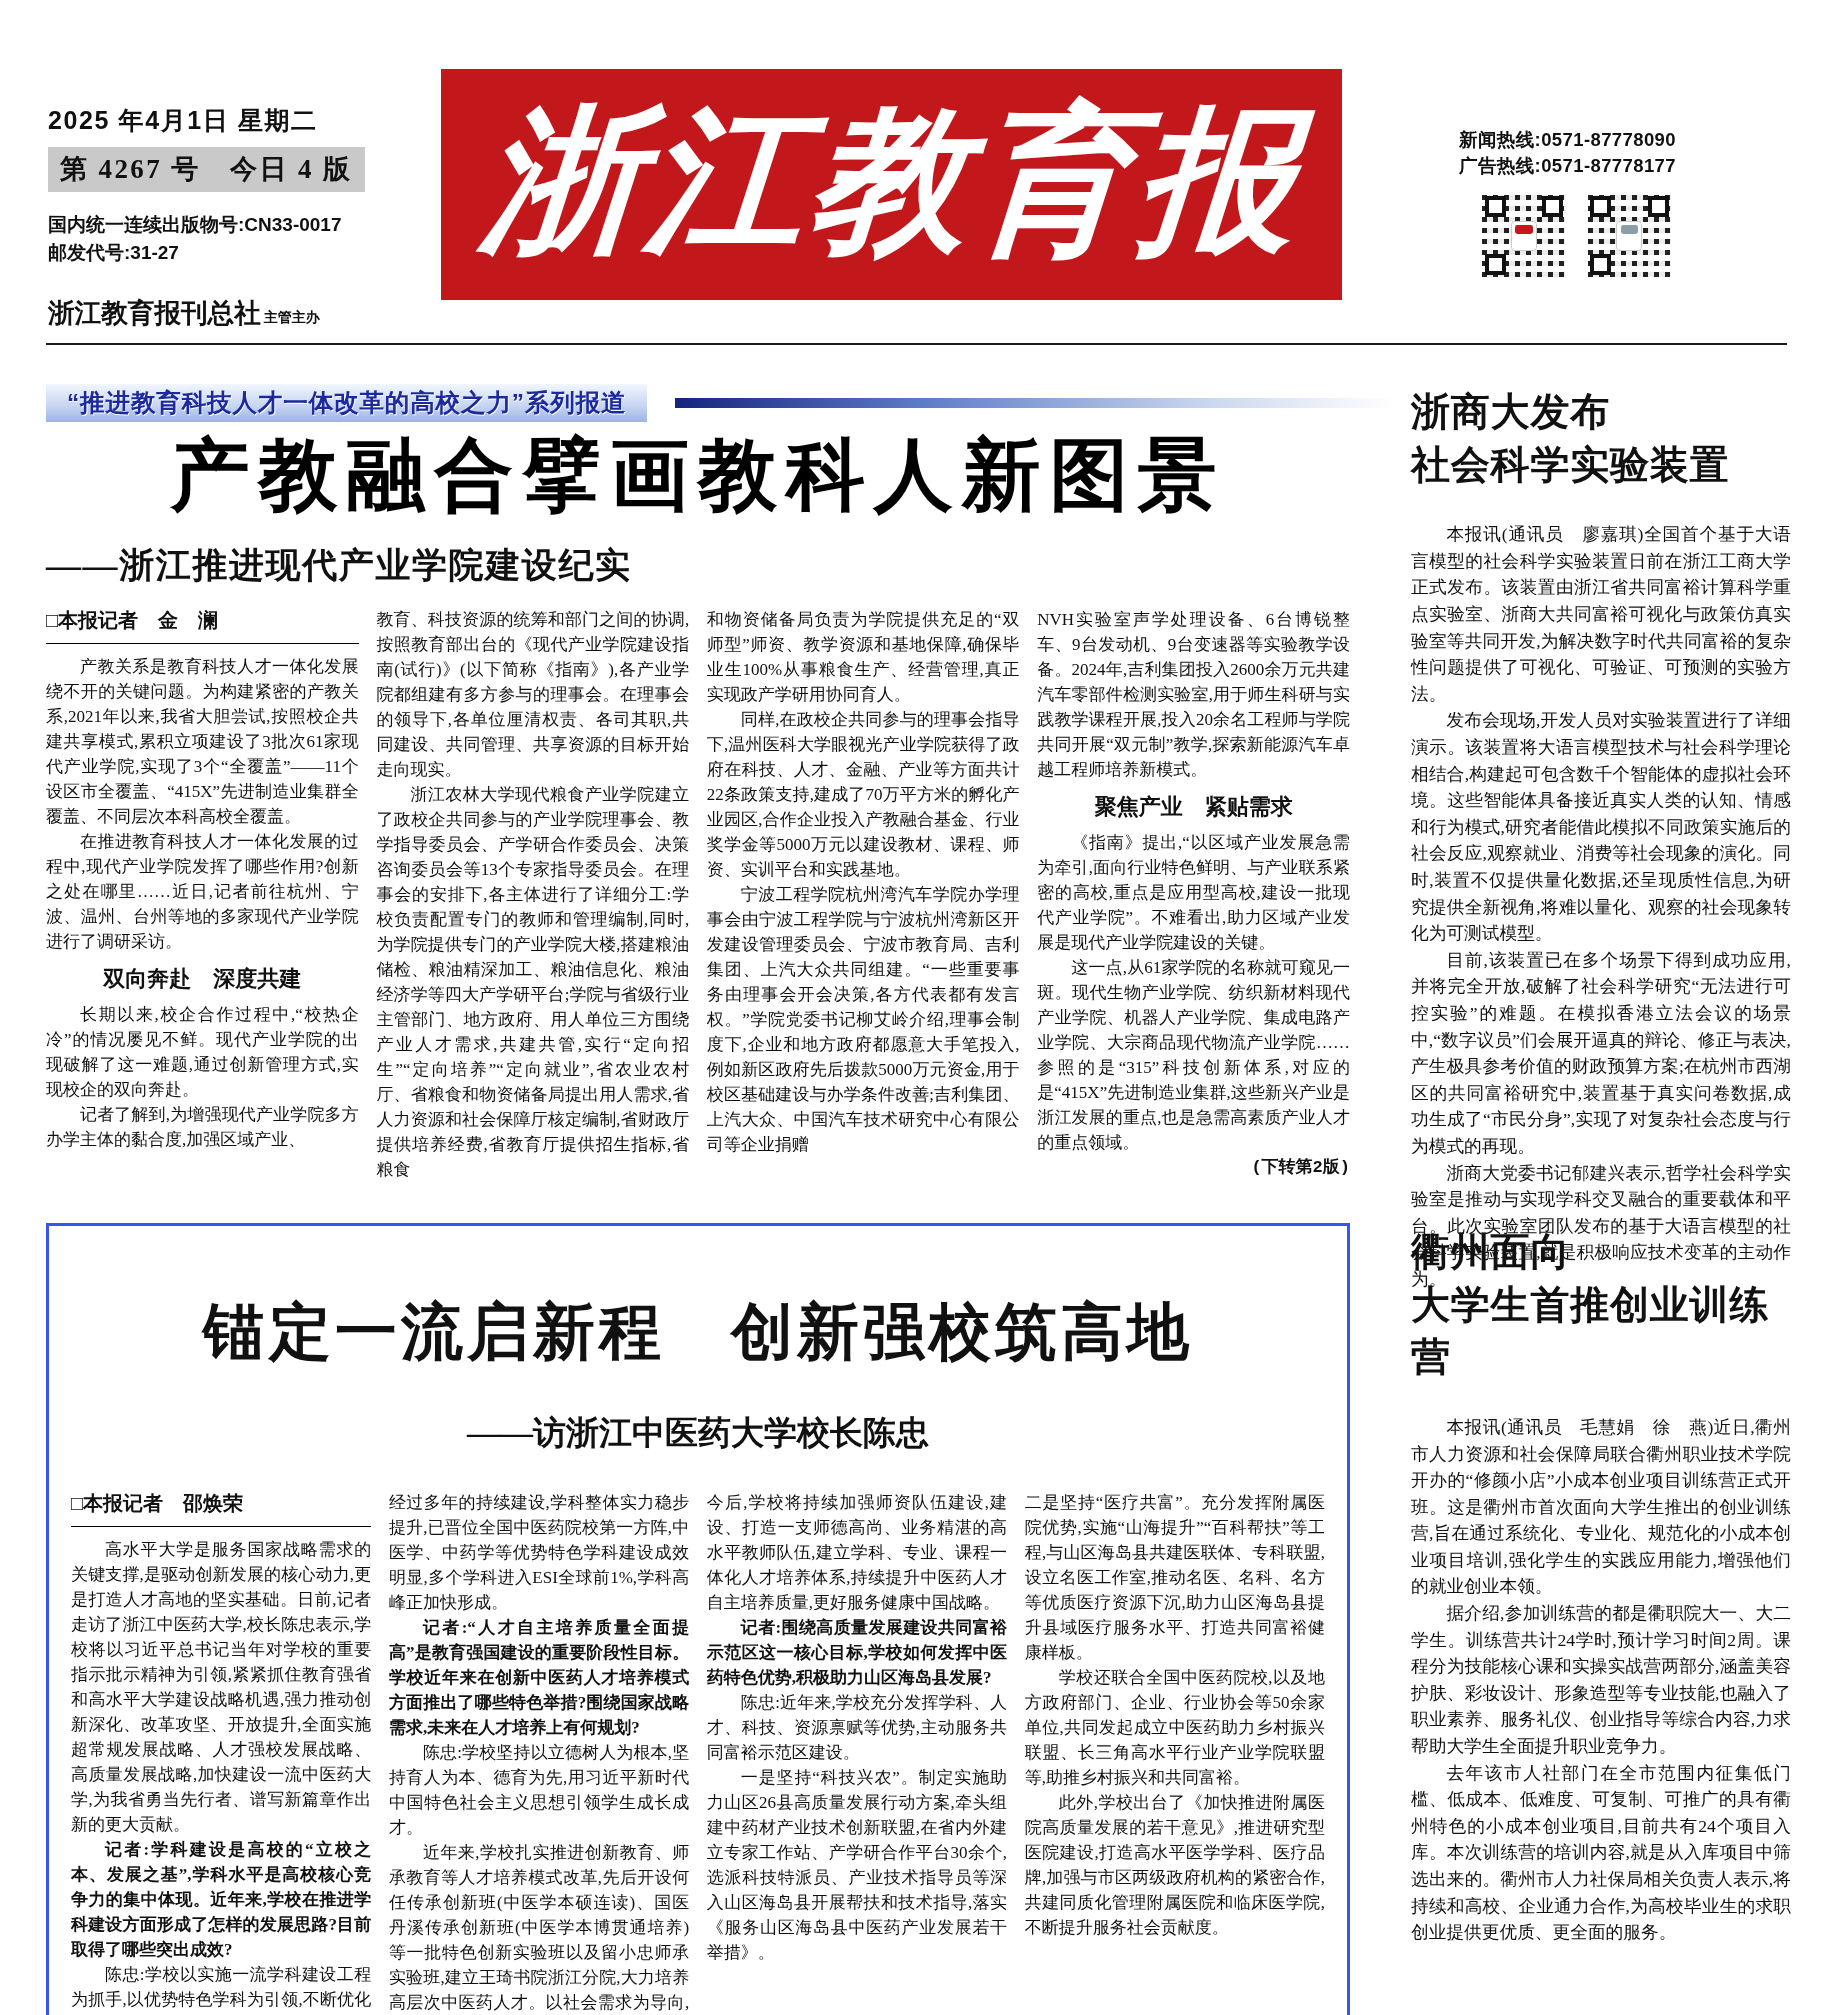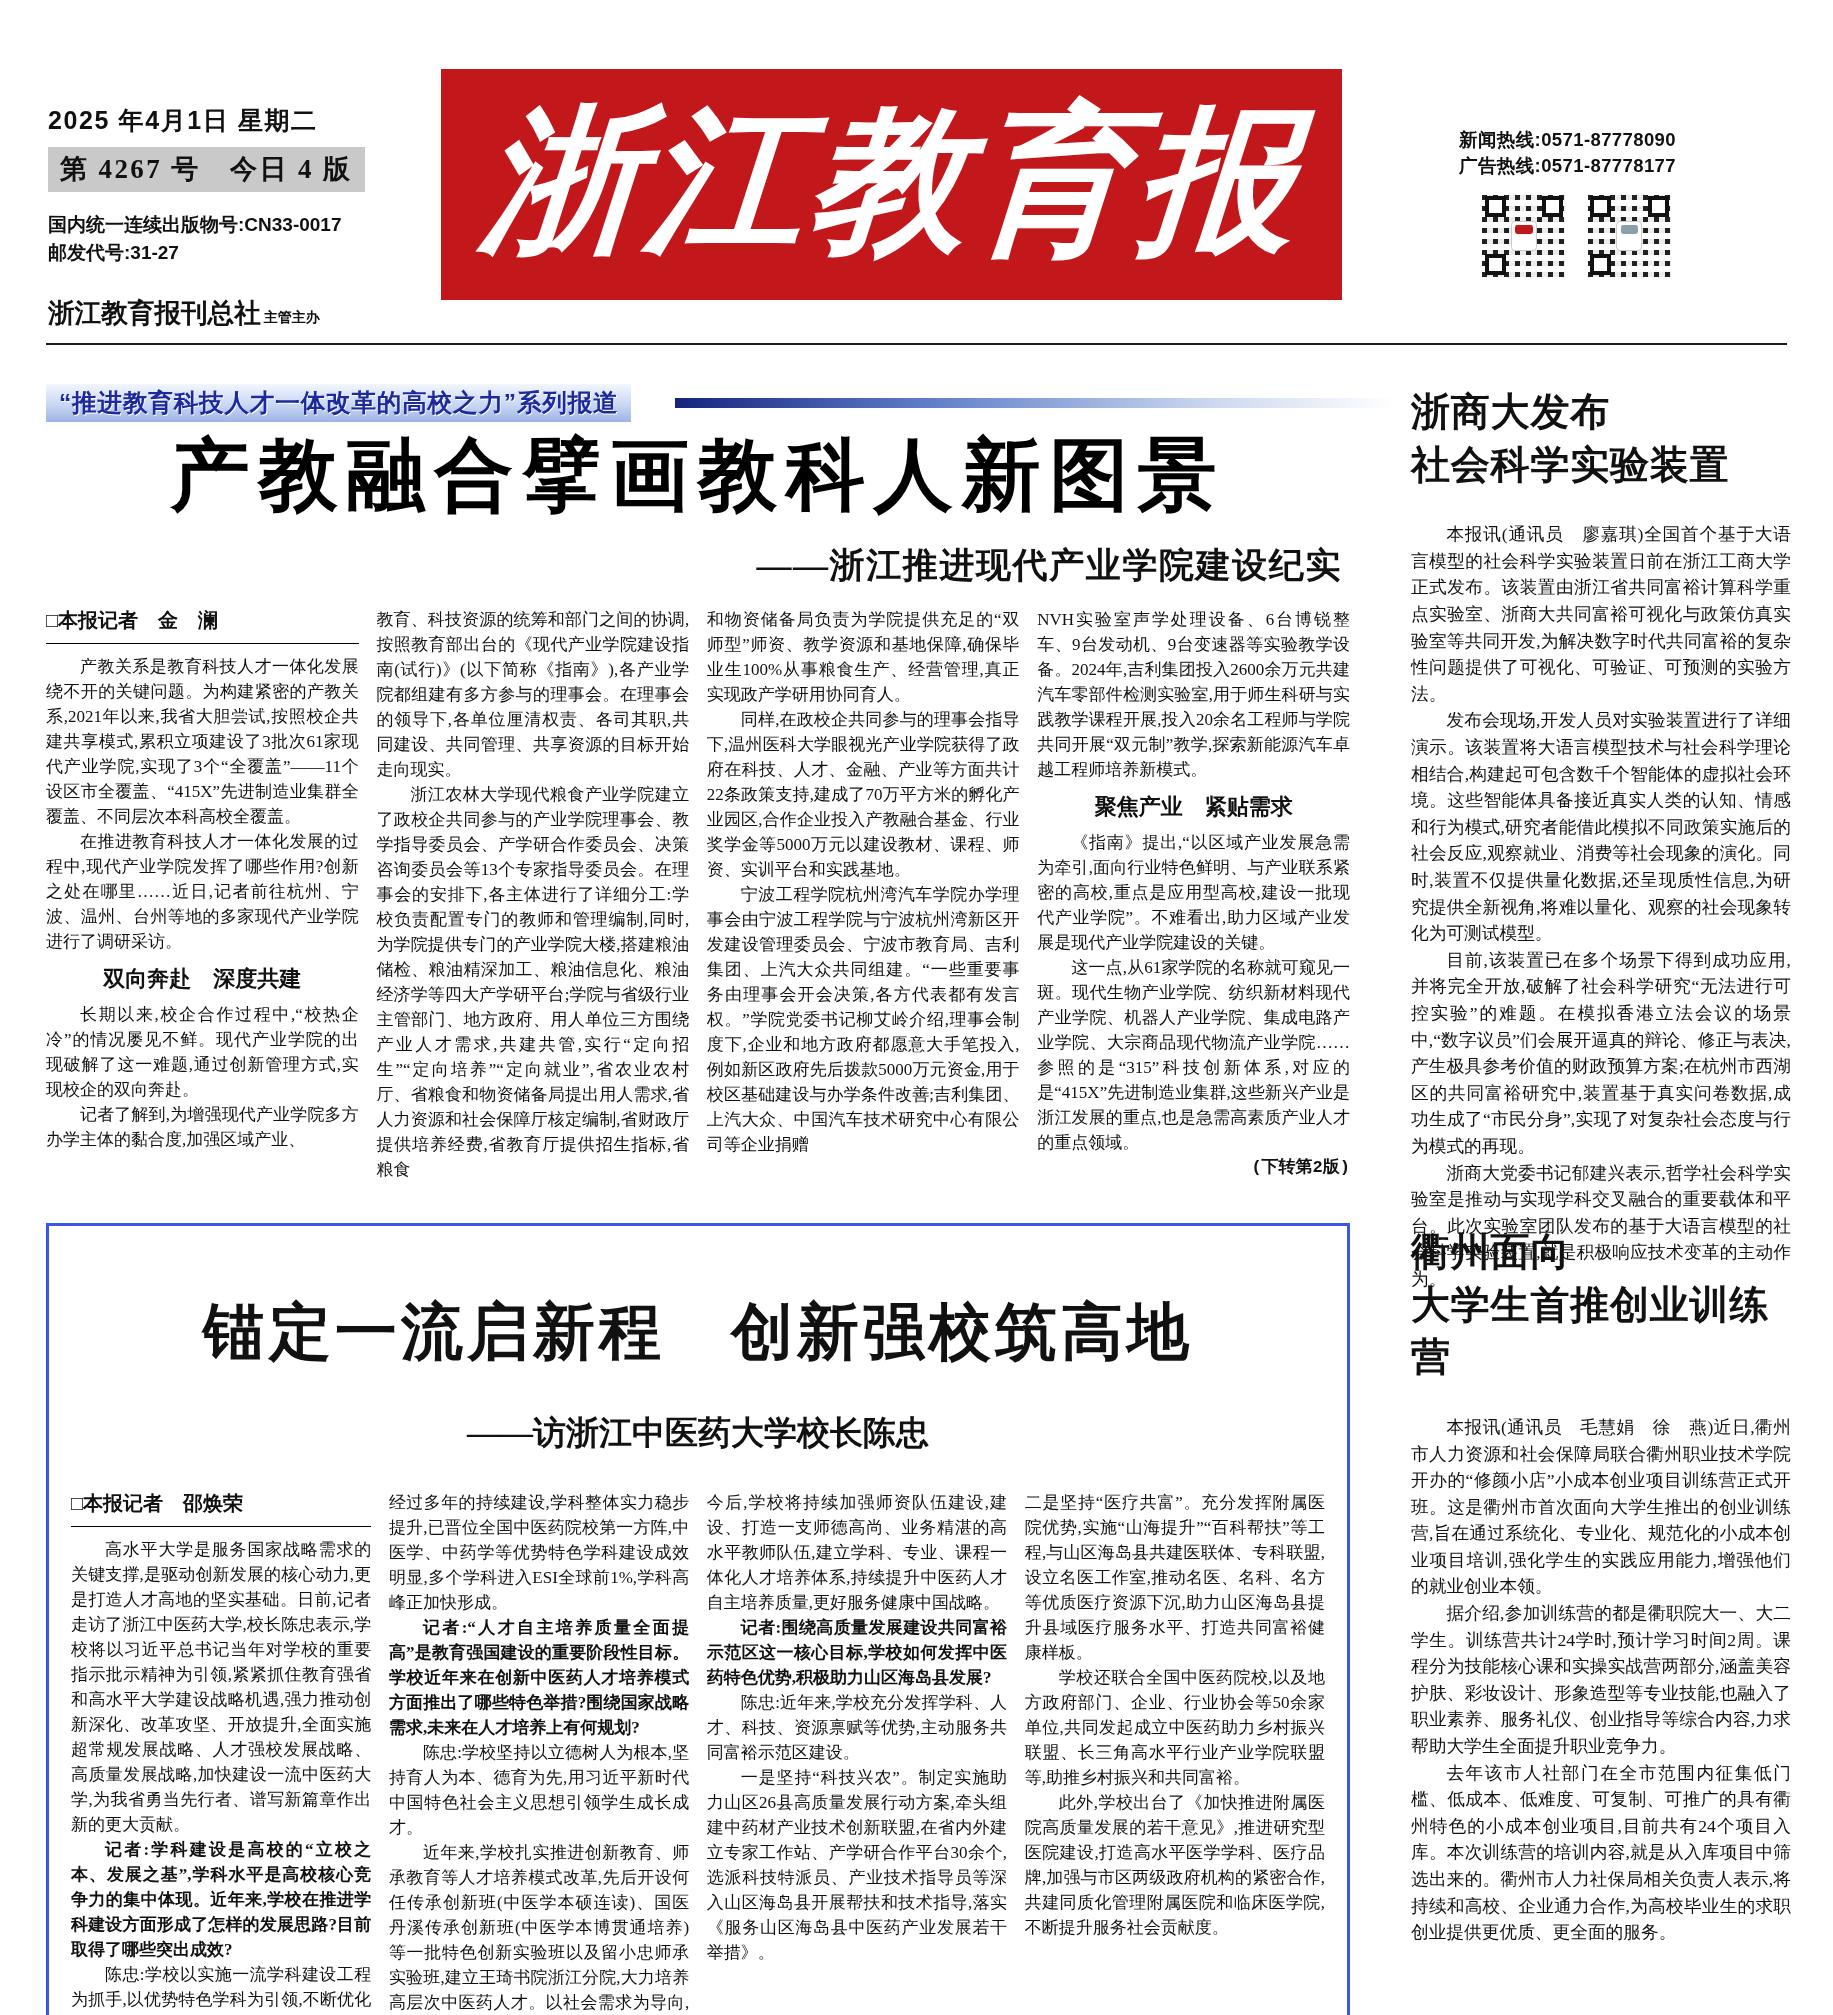--- a/index.html
+++ b/index.html
@@ -39,30 +39,30 @@
   .qr b { position:absolute; left:50%; top:50%; width:26px; height:30px; transform:translate(-50%,-50%);
           background:#fff; border-radius:4px; border:1.2px solid #ccc; }
   .qr b::before { content:""; position:absolute; left:3.2px; right:3.2px; top:3.2px; height:8.9px;
                   border-radius:2.4px; background:#c2181b; }
   .qr.alt b::before { background:#8aa0a8; }
 
   .mh-rule { position:absolute; left:46px; top:343px; width:1741px; height:2px; background:#1c1c1c; }
 
   
   .series { position:absolute; left:46px; top:384px; width:1304px; height:38px; }
-  .series-tag { position:relative; z-index:2; display:inline-block; padding:0 13px;
+  .series-tag { position:relative; z-index:2; display:inline-block; padding:0 21px;
     background:linear-gradient(180deg,#f2f6ff 0%,#c9d7f2 55%,#9db4e4 100%);
     color:#1c2a9e; font:bold 24.6px/38px "Liberation Sans","DejaVu Sans",sans-serif; letter-spacing:0.8px;
     text-shadow:0.8px 0.8px 0 #ffffff; }
   .series-bar { position:absolute; left:629px; top:13.7px; width:721px; height:10.5px;
     background:linear-gradient(90deg,#16247e 0%,#5f7ec8 35%,#cdd9f0 75%,#ffffff 100%); }
 
   .headline { position:absolute; left:46px; top:430px; width:1304px; text-align:center;
     font:900 79px/1.15 "Liberation Sans","DejaVu Sans",sans-serif; letter-spacing:8.9px; color:#000; }
-  .deck { position:absolute; left:38px; top:545px; width:1304px; text-align:right;
+  .deck { position:absolute; left:46px; top:545px; width:1304px; text-align:left;
     font:bold 35px/1.2 "Liberation Serif","DejaVu Serif",serif; letter-spacing:1.6px; }
 
   .cols { display:flex; gap:17.7px; }
   .col { flex:1 1 0; overflow:hidden; font:17px/25px "Liberation Serif","DejaVu Serif",serif;
          text-align:justify;margin-top:6px; }
   .col p { text-indent:2em; }
   .byline { font:bold 20px/1.3 "Liberation Sans","DejaVu Sans",sans-serif; border-bottom:1.6px solid #000;
             padding-bottom:9.7px; margin-bottom:10.5px; text-indent:0 !important; }
   .subhead { text-align:center; text-indent:0 !important; font:bold 22px/1.4 "Liberation Sans","DejaVu Sans",sans-serif;
              margin:9.7px 0 7.3px; }

